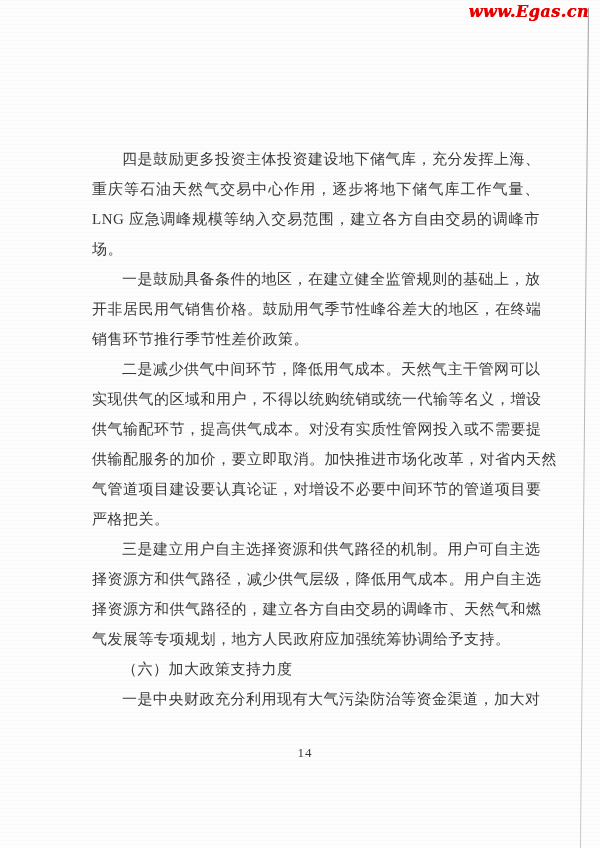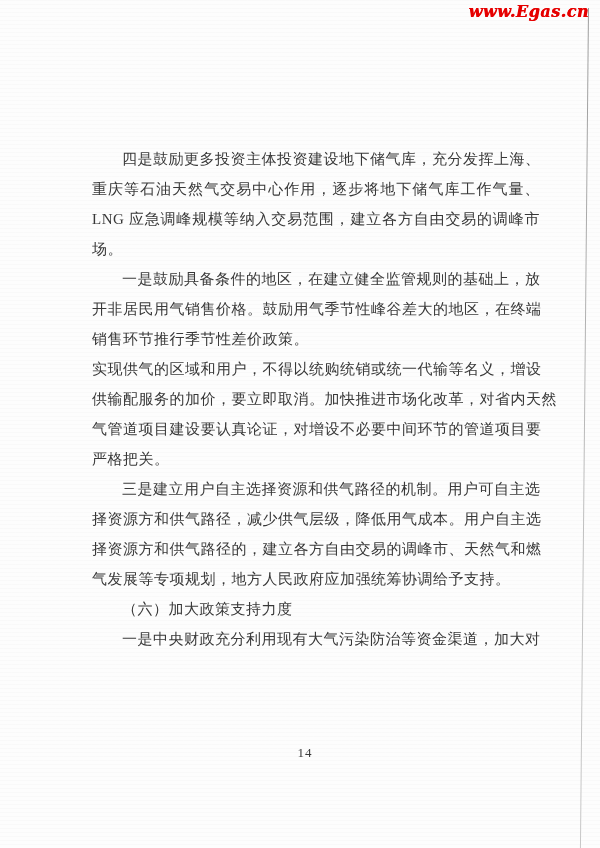--- a/index.html
+++ b/index.html
@@ -90,21 +90,23 @@
   <div class="scanline"></div>
 
   <div class="docbody">
     <div class="line fill indent">四是鼓励更多投资主体投资建设地下储气库，充分发挥上海、</div>
     <div class="line fill">重庆等石油天然气交易中心作用，逐步将地下储气库工作气量、</div>
     <div class="line fill">LNG 应急调峰规模等纳入交易范围，建立各方自由交易的调峰市</div>
     <div class="line">场。</div>
     <div class="line fill indent">一是鼓励具备条件的地区，在建立健全监管规则的基础上，放</div>
     <div class="line fill">开非居民用气销售价格。鼓励用气季节性峰谷差大的地区，在终端</div>
     <div class="line">销售环节推行季节性差价政策。</div>
+    <div class="line fill indent">二是减少供气中间环节，降低用气成本。天然气主干管网可以</div>
     <div class="line fill">实现供气的区域和用户，不得以统购统销或统一代输等名义，增设</div>
+    <div class="line fill">供气输配环节，提高供气成本。对没有实质性管网投入或不需要提</div>
     <div class="line fill">供输配服务的加价，要立即取消。加快推进市场化改革，对省内天然</div>
     <div class="line fill">气管道项目建设要认真论证，对增设不必要中间环节的管道项目要</div>
     <div class="line">严格把关。</div>
     <div class="line fill indent">三是建立用户自主选择资源和供气路径的机制。用户可自主选</div>
     <div class="line fill">择资源方和供气路径，减少供气层级，降低用气成本。用户自主选</div>
     <div class="line fill">择资源方和供气路径的，建立各方自由交易的调峰市、天然气和燃</div>
     <div class="line">气发展等专项规划，地方人民政府应加强统筹协调给予支持。</div>
     <div class="line indent">（六）加大政策支持力度</div>
     <div class="line fill indent">一是中央财政充分利用现有大气污染防治等资金渠道，加大对</div>
   </div>

